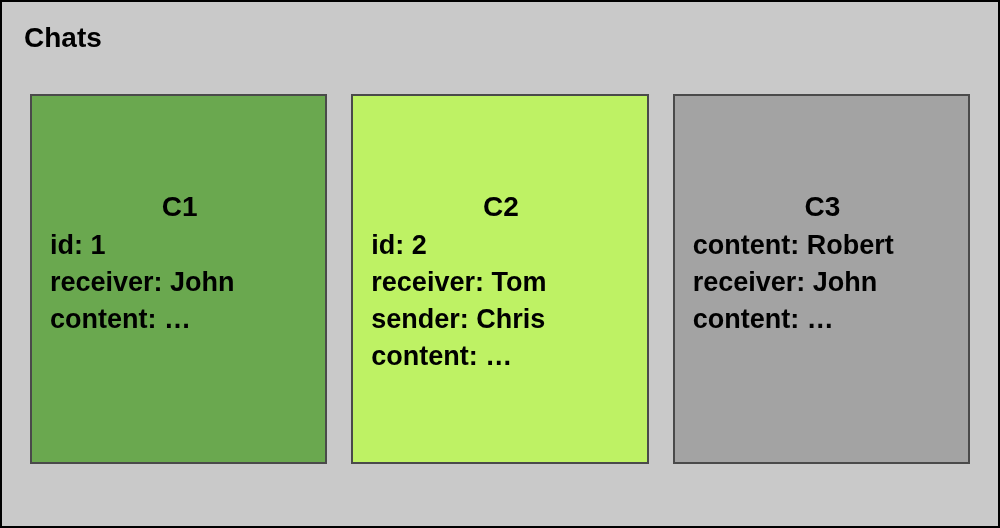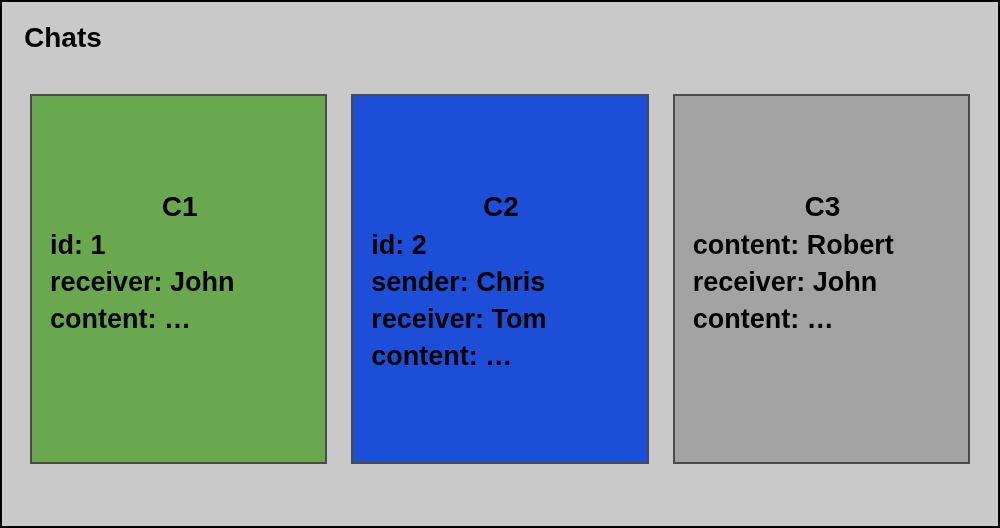--- a/index.html
+++ b/index.html
@@ -63,25 +63,25 @@
 
   <div class="cards-row">
 
     <div class="card" style="background: rgb(106, 168, 79);">
       <div class="card-title">C1</div>
       <div class="card-line">id: 1</div>
       <div class="card-line">receiver: John</div>
       <div class="card-line">content: …</div>
     </div>
 
-    <div class="card" style="background: #1d4ed8;">
+    <div class="card" style="background: #bef264;">
       <div class="card-title">C2</div>
       <div class="card-line">id: 2</div>
+      <div class="card-line">receiver: Tom</div>
       <div class="card-line">sender: Chris</div>
-      <div class="card-line">receiver: Tom</div>
       <div class="card-line">content: …</div>
     </div>
 
     <div class="card" style="background: #a3a3a3;">
       <div class="card-title">C3</div>
       <div class="card-line">content: Robert</div>
       <div class="card-line">receiver: John</div>
       <div class="card-line">content: …</div>
     </div>
 

